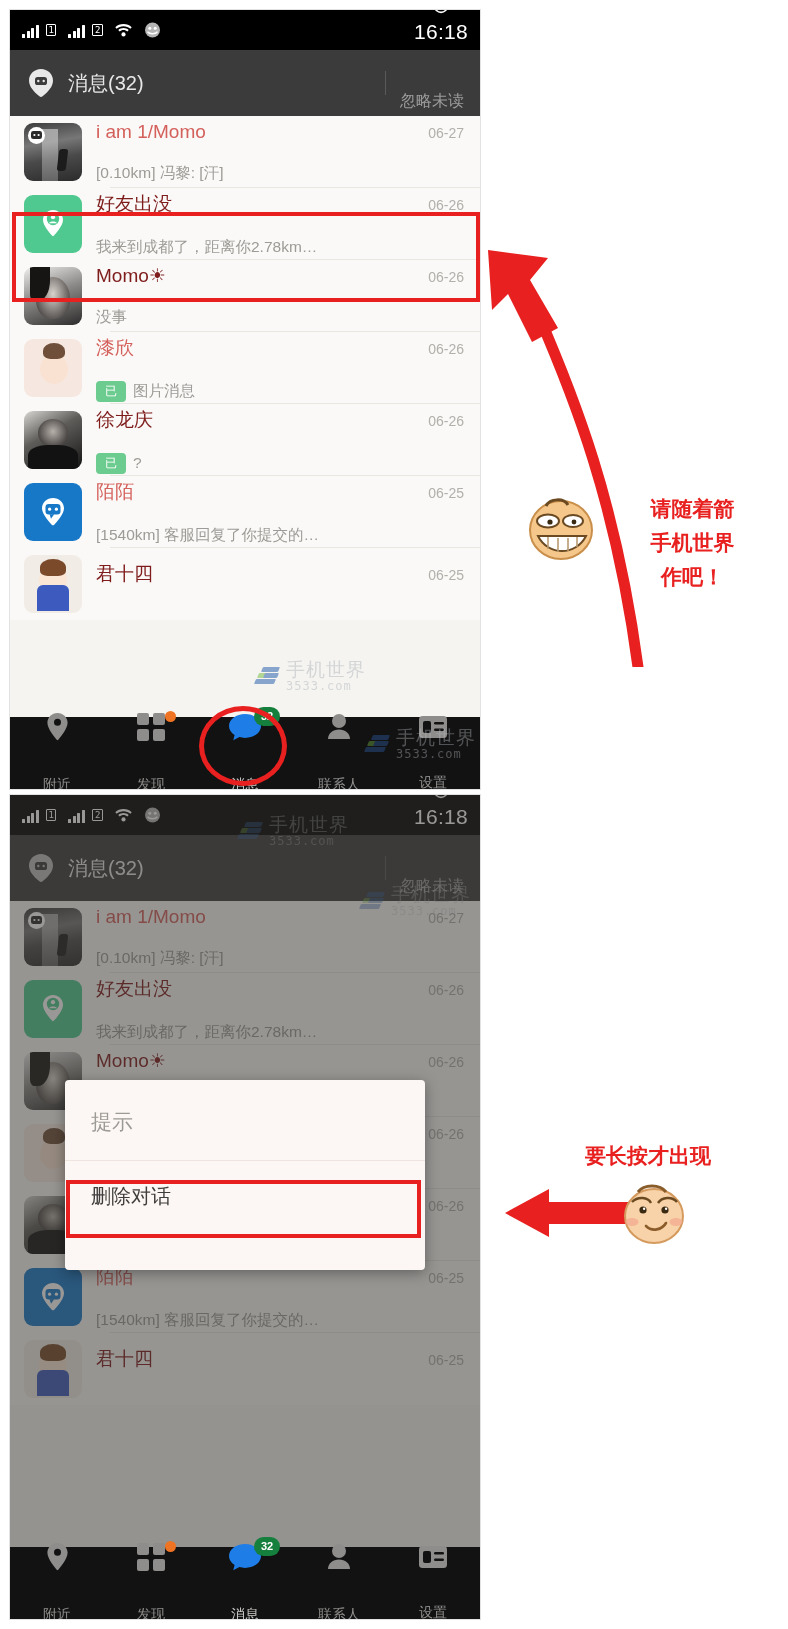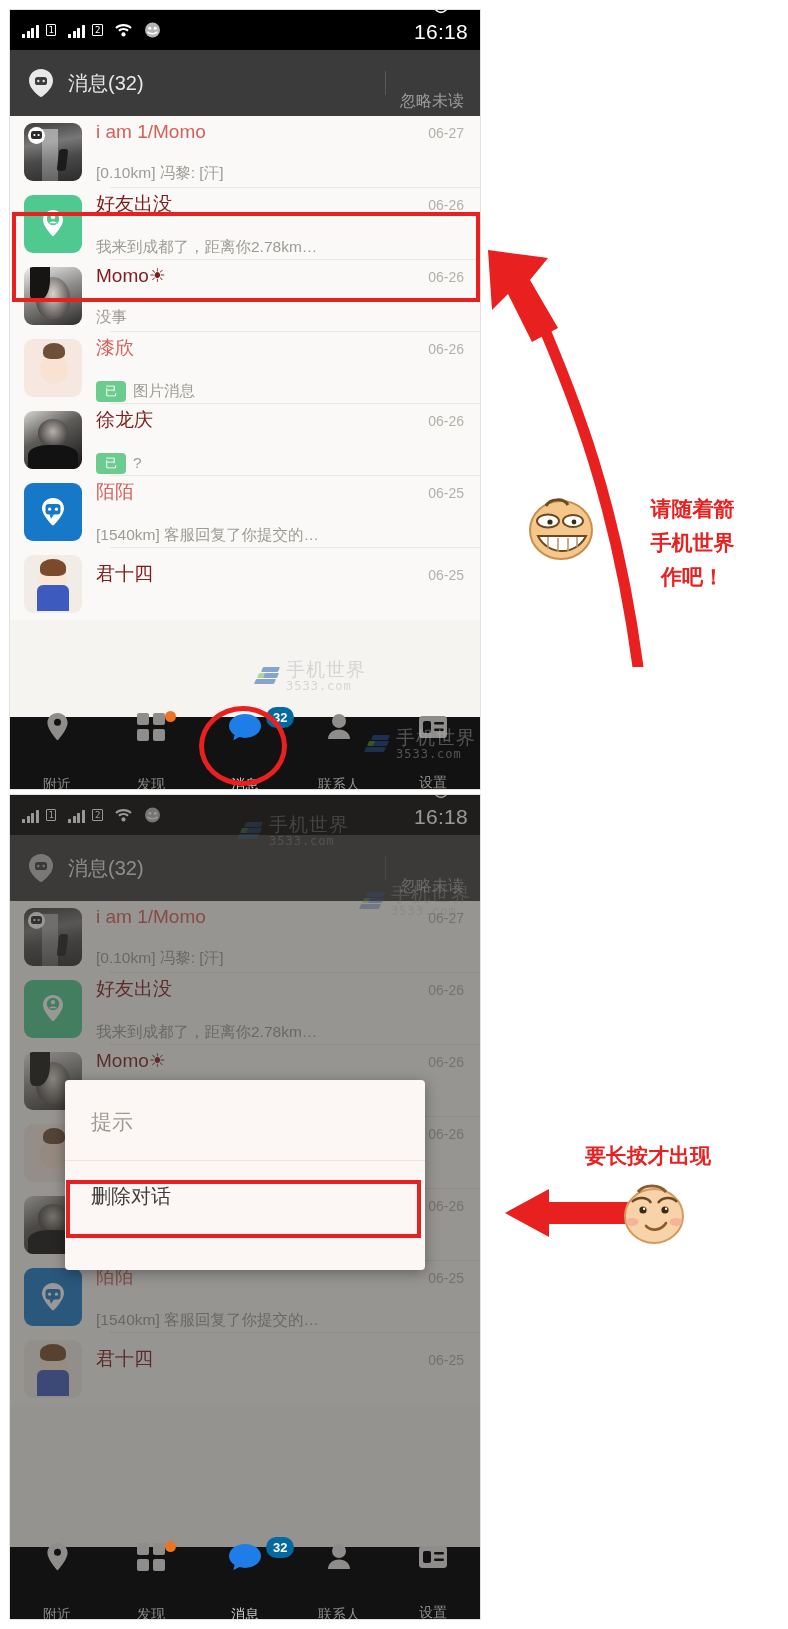--- a/index.html
+++ b/index.html
@@ -159,22 +159,22 @@
     background: #121212; display: flex;
   }
   .navitem {
     flex: 1; display: flex; flex-direction: column; align-items: center;
     justify-content: center; gap: 5px; position: relative;
   }
   .navicon { height: 30px; display: flex; align-items: center; justify-content: center; position: relative; }
   .navlabel { font-size: 14px; color: #8f8d8b; margin-top: 30px; }
   .navitem.active .navlabel { color: #cfcdcb; }
   .nav-badge {
-    position: absolute; left: 38px; top: -6px; background: #0369a1; color: #fff;
-    font-size: 13px; line-height: 1; border-radius: 11px; padding: 4px 7px; font-weight: 600;
+    position: absolute; left: 26px; top: -6px; background: #15803d; color: #fff;
+    font-size: 11px; line-height: 1; border-radius: 11px; padding: 4px 7px; font-weight: 600;
   }
   .nav-dot {
     position: absolute; left: 28px; top: -2px; width: 11px; height: 11px;
     border-radius: 50%; background: #ee7322;
   }
   .grid4 { display: grid; grid-template-columns: 12px 12px; grid-template-rows: 12px 12px; gap: 4px; }
   .grid4 span { background: #8f8d8b; border-radius: 2px; }
 
   
   .dim-overlay {

